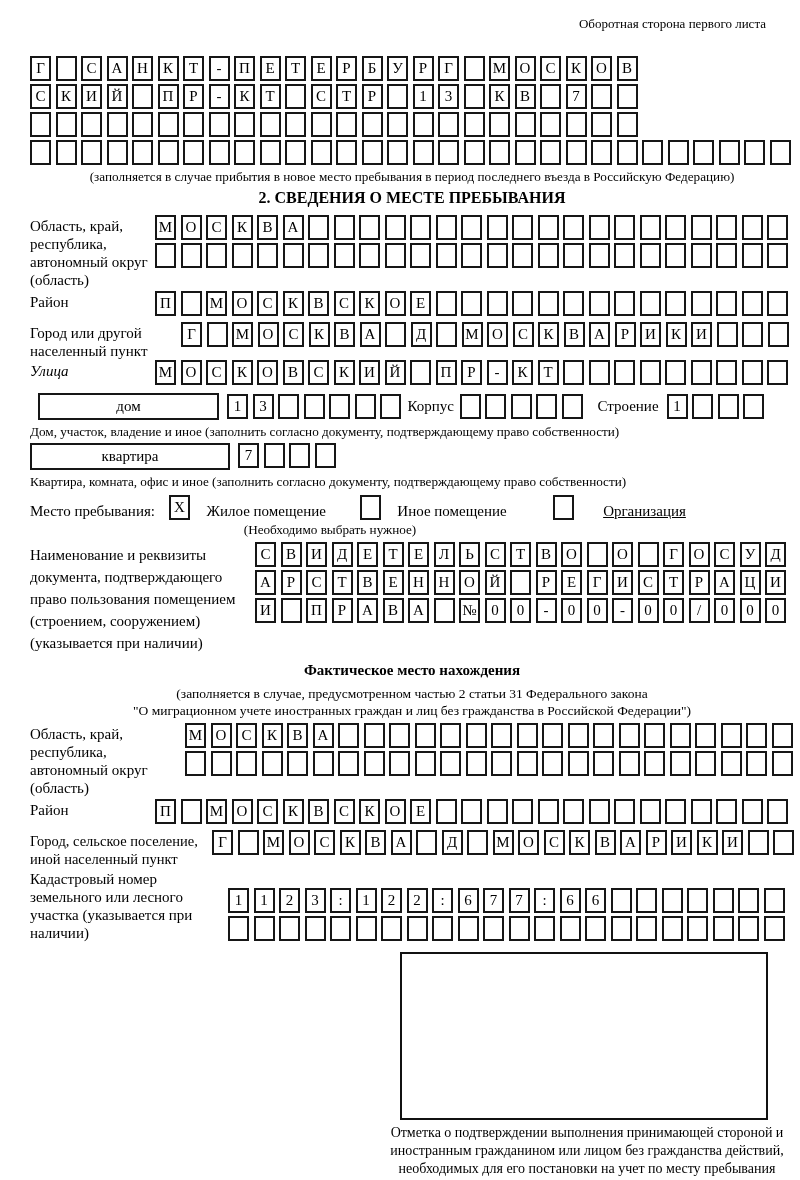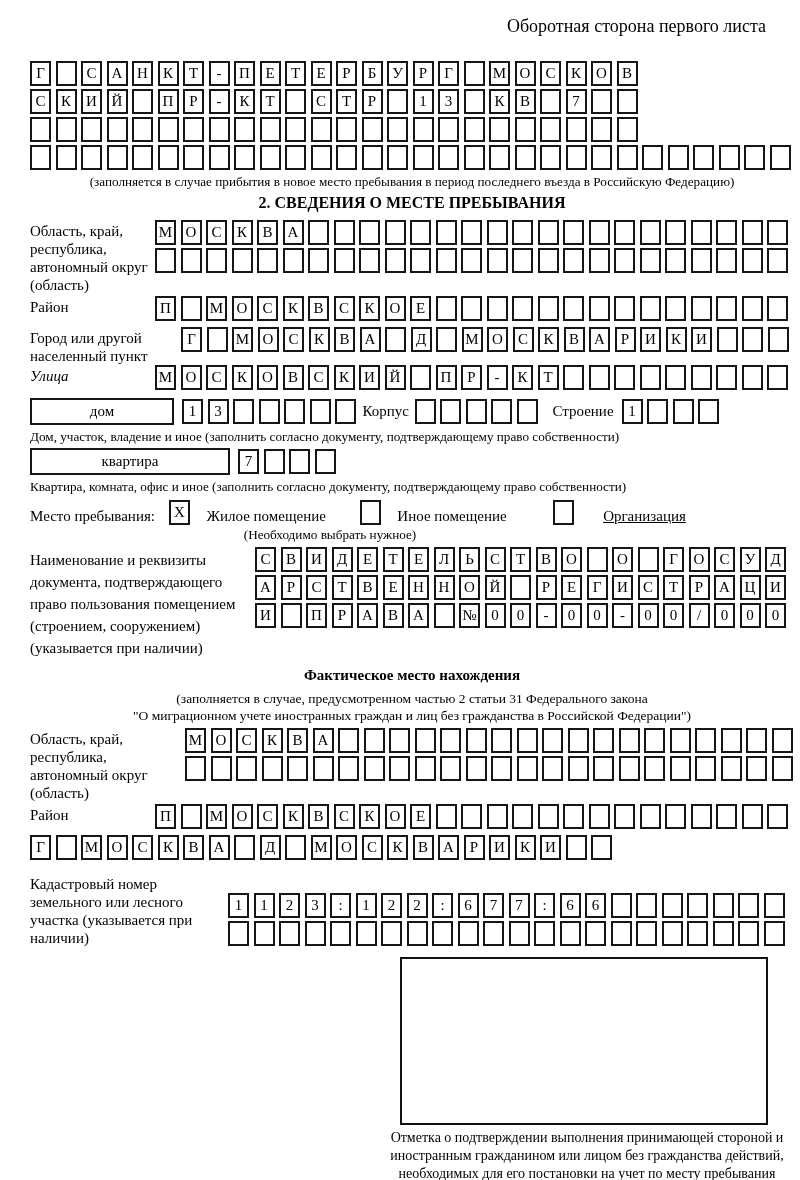--- a/index.html
+++ b/index.html
@@ -2,21 +2,21 @@
 <html><head>
 <meta charset="utf-8">
 <style>
   * { margin:0; padding:0; box-sizing:border-box; }
   html,body { background:#ffffff; }
   body {
     width:800px; height:1180px; overflow:hidden;
     font-family:"Liberation Serif","DejaVu Serif",serif;
     color:#000; padding:16px 6px 0 30px; position:relative;
   }
-  .hdr-note { text-align:right; font-size:18px; padding-right:28px; margin-bottom:24px; }
+  .hdr-note { text-align:right; font-size:13px; padding-right:28px; margin-bottom:24px; }
 
   .frow { display:flex; align-items:flex-start; }
   .flabel { font-size:15px; line-height:18px; flex-shrink:0; padding-top:2px; }
   .boxcol { display:flex; flex-direction:column; }
 
   .brow { white-space:nowrap; height:25px; margin-bottom:3px; line-height:0; }
   .cbox {
     display:inline-block; width:21px; height:25px; border:2px solid #161616;
     margin-right:4.5px; text-align:center; font-size:15px; line-height:21px;
     vertical-align:top; background:#fff;
@@ -79,30 +79,30 @@
   <div class="flabel" style="width:151px;">Город или другой населенный пункт</div>
   <div class="brow"><span class="cbox">Г</span><span class="cbox"></span><span class="cbox">М</span><span class="cbox">О</span><span class="cbox">С</span><span class="cbox">К</span><span class="cbox">В</span><span class="cbox">А</span><span class="cbox"></span><span class="cbox">Д</span><span class="cbox"></span><span class="cbox">М</span><span class="cbox">О</span><span class="cbox">С</span><span class="cbox">К</span><span class="cbox">В</span><span class="cbox">А</span><span class="cbox">Р</span><span class="cbox">И</span><span class="cbox">К</span><span class="cbox">И</span><span class="cbox"></span><span class="cbox"></span><span class="cbox"></span></div>
 </div>
 
 <div class="frow">
   <div class="flabel" style="width:125px;font-style:italic;">Улица</div>
   <div class="brow"><span class="cbox">М</span><span class="cbox">О</span><span class="cbox">С</span><span class="cbox">К</span><span class="cbox">О</span><span class="cbox">В</span><span class="cbox">С</span><span class="cbox">К</span><span class="cbox">И</span><span class="cbox">Й</span><span class="cbox"></span><span class="cbox">П</span><span class="cbox">Р</span><span class="cbox">-</span><span class="cbox">К</span><span class="cbox">Т</span><span class="cbox"></span><span class="cbox"></span><span class="cbox"></span><span class="cbox"></span><span class="cbox"></span><span class="cbox"></span><span class="cbox"></span><span class="cbox"></span><span class="cbox"></span></div>
 </div>
 
 <div class="frow" style="margin:5px 0 3px 0; align-items:center;">
-  <div class="widebox" style="width:144px;">дом</div>
+  <div class="widebox" style="width:181px;margin-left:8px;">дом</div>
   <div class="brow" style="margin:0 0 0 8px;"><span class="cbox">1</span><span class="cbox">3</span><span class="cbox"></span><span class="cbox"></span><span class="cbox"></span><span class="cbox"></span><span class="cbox"></span></div>
   <div class="inline-lbl" style="margin-left:2px;">Корпус</div>
   <div class="brow" style="margin:0 0 0 6px;"><span class="cbox"></span><span class="cbox"></span><span class="cbox"></span><span class="cbox"></span><span class="cbox"></span></div>
   <div class="inline-lbl" style="margin-left:10px;">Строение</div>
   <div class="brow" style="margin:0 0 0 8px;"><span class="cbox">1</span><span class="cbox"></span><span class="cbox"></span><span class="cbox"></span></div>
 </div>
 <div class="note mb3">Дом, участок, владение и иное (заполнить согласно документу, подтверждающему право собственности)</div>
 
-<div class="frow" style="margin-bottom:3px; align-items:center;">
+<div class="frow" style="margin-bottom:3px; ">
   <div class="widebox" style="width:200px;">квартира</div>
   <div class="brow" style="margin:0 0 0 8px;"><span class="cbox">7</span><span class="cbox"></span><span class="cbox"></span><span class="cbox"></span></div>
 </div>
 <div class="note mb3">Квартира, комната, офис и иное (заполнить согласно документу, подтверждающему право собственности)</div>
 
 <div class="stay-row">
   <div class="stay-lbl">Место пребывания:</div>
   <div class="brow"><span class="cbox">X</span></div>
   <div class="opt-lbl">Жилое помещение</div>
   <div class="brow" style="margin-left:34px;"><span class="cbox"></span></div>
@@ -132,20 +132,21 @@
     <div class="brow"><span class="cbox"></span><span class="cbox"></span><span class="cbox"></span><span class="cbox"></span><span class="cbox"></span><span class="cbox"></span><span class="cbox"></span><span class="cbox"></span><span class="cbox"></span><span class="cbox"></span><span class="cbox"></span><span class="cbox"></span><span class="cbox"></span><span class="cbox"></span><span class="cbox"></span><span class="cbox"></span><span class="cbox"></span><span class="cbox"></span><span class="cbox"></span><span class="cbox"></span><span class="cbox"></span><span class="cbox"></span><span class="cbox"></span><span class="cbox"></span></div>
   </div>
 </div>
 
 <div class="frow mb3">
   <div class="flabel" style="width:125px;">Район</div>
   <div class="brow"><span class="cbox">П</span><span class="cbox"></span><span class="cbox">М</span><span class="cbox">О</span><span class="cbox">С</span><span class="cbox">К</span><span class="cbox">В</span><span class="cbox">С</span><span class="cbox">К</span><span class="cbox">О</span><span class="cbox">Е</span><span class="cbox"></span><span class="cbox"></span><span class="cbox"></span><span class="cbox"></span><span class="cbox"></span><span class="cbox"></span><span class="cbox"></span><span class="cbox"></span><span class="cbox"></span><span class="cbox"></span><span class="cbox"></span><span class="cbox"></span><span class="cbox"></span><span class="cbox"></span></div>
 </div>
 
 <div class="frow" style="min-height:38px;">
+  <div class="flabel" style="width:182px; font-size:14.5px;">Город, сельское поселение, иной населенный пункт</div>
   <div class="brow"><span class="cbox">Г</span><span class="cbox"></span><span class="cbox">М</span><span class="cbox">О</span><span class="cbox">С</span><span class="cbox">К</span><span class="cbox">В</span><span class="cbox">А</span><span class="cbox"></span><span class="cbox">Д</span><span class="cbox"></span><span class="cbox">М</span><span class="cbox">О</span><span class="cbox">С</span><span class="cbox">К</span><span class="cbox">В</span><span class="cbox">А</span><span class="cbox">Р</span><span class="cbox">И</span><span class="cbox">К</span><span class="cbox">И</span><span class="cbox"></span><span class="cbox"></span></div>
 </div>
 
 <div class="frow">
   <div class="flabel" style="width:198px;">Кадастровый номер земельного или лесного участка (указывается при наличии)</div>
   <div class="boxcol" style="margin-top:20px;">
     <div class="brow"><span class="cbox">1</span><span class="cbox">1</span><span class="cbox">2</span><span class="cbox">3</span><span class="cbox">:</span><span class="cbox">1</span><span class="cbox">2</span><span class="cbox">2</span><span class="cbox">:</span><span class="cbox">6</span><span class="cbox">7</span><span class="cbox">7</span><span class="cbox">:</span><span class="cbox">6</span><span class="cbox">6</span><span class="cbox"></span><span class="cbox"></span><span class="cbox"></span><span class="cbox"></span><span class="cbox"></span><span class="cbox"></span><span class="cbox"></span></div>
     <div class="brow"><span class="cbox"></span><span class="cbox"></span><span class="cbox"></span><span class="cbox"></span><span class="cbox"></span><span class="cbox"></span><span class="cbox"></span><span class="cbox"></span><span class="cbox"></span><span class="cbox"></span><span class="cbox"></span><span class="cbox"></span><span class="cbox"></span><span class="cbox"></span><span class="cbox"></span><span class="cbox"></span><span class="cbox"></span><span class="cbox"></span><span class="cbox"></span><span class="cbox"></span><span class="cbox"></span><span class="cbox"></span></div>
   </div>
 </div>

